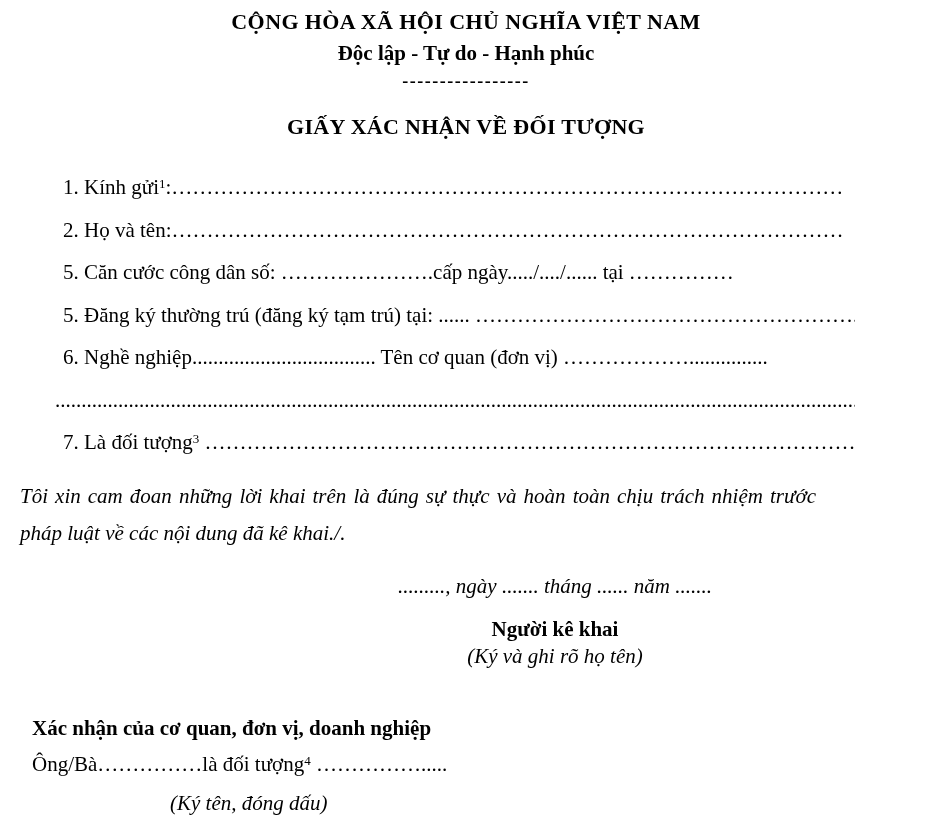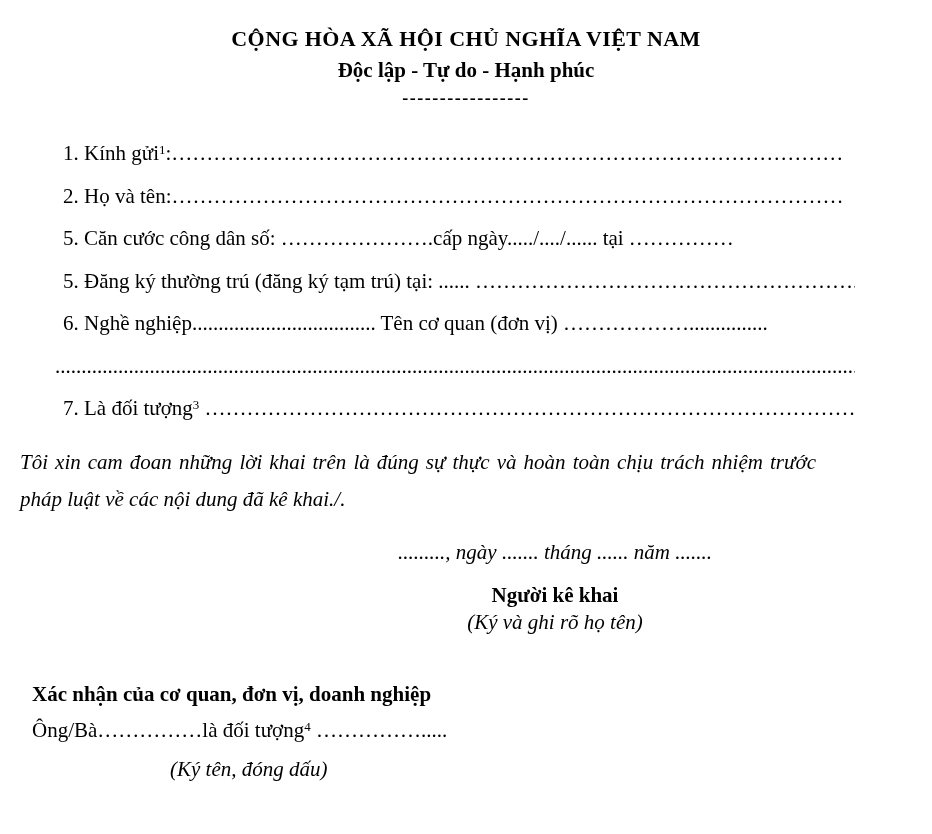--- a/index.html
+++ b/index.html
@@ -5,21 +5,21 @@
   html, body { margin: 0; padding: 0; background: #fff; }
   .page {
     position: relative;
     width: 932px;
     height: 834px;
     background: #ffffff;
     color: #000000;
     font-family: "Liberation Serif", "DejaVu Serif", serif;
     overflow: hidden;
   }
-  .doc-header { text-align: center; padding-top: 26px; }
+  .doc-header { text-align: center; padding-top: 9px; }
   .national-title {
     font-size: 22px;
     font-weight: bold;
     letter-spacing: 0.4px;
     line-height: 26px;
   }
   .motto {
     font-size: 21px;
     font-weight: bold;
     margin-top: 6px;
@@ -114,20 +114,21 @@
 </style>
 </head>
 <body>
 
 <div class="page">
 
   <div class="doc-header">
     <div class="national-title">CỘNG HÒA XÃ HỘI CHỦ NGHĨA VIỆT NAM</div>
     <div class="motto">Độc lập - Tự do - Hạnh phúc</div>
     <div class="divider">-----------------</div>
+    <div class="doc-title">GIẤY XÁC NHẬN VỀ ĐỐI TƯỢNG</div>
   </div>
 
   <div class="content">
     <div class="field-line"><span>1. Kính gửi</span><sup class="fnref">1</sup><span>:……………………………………………………………………………………</span></div>
     <div class="field-line"><span>2. Họ và tên:</span><sup class="fnref"></sup><span>……………………………………………………………………………………</span></div>
     <div class="field-line"><span>5. Căn cước công dân số: </span><sup class="fnref"></sup><span>………………….cấp ngày...../..../...... tại ……………</span></div>
     <div class="field-line"><span>5. Đăng ký thường trú (đăng ký tạm trú) tại:  </span><sup class="fnref"></sup><span>...... ………………………………………………..</span></div>
     <div class="field-line"><span>6. Nghề nghiệp</span><sup class="fnref"></sup><span>................................... Tên cơ quan (đơn vị) ………………...............</span></div>
     <div class="field-line no-indent"><span></span><sup class="fnref"></sup><span>........................................................................................................................................................................</span></div>
     <div class="field-line"><span>7. Là đối tượng</span><sup class="fnref">3</sup><span> …………………………………………………………………………………..</span></div>

